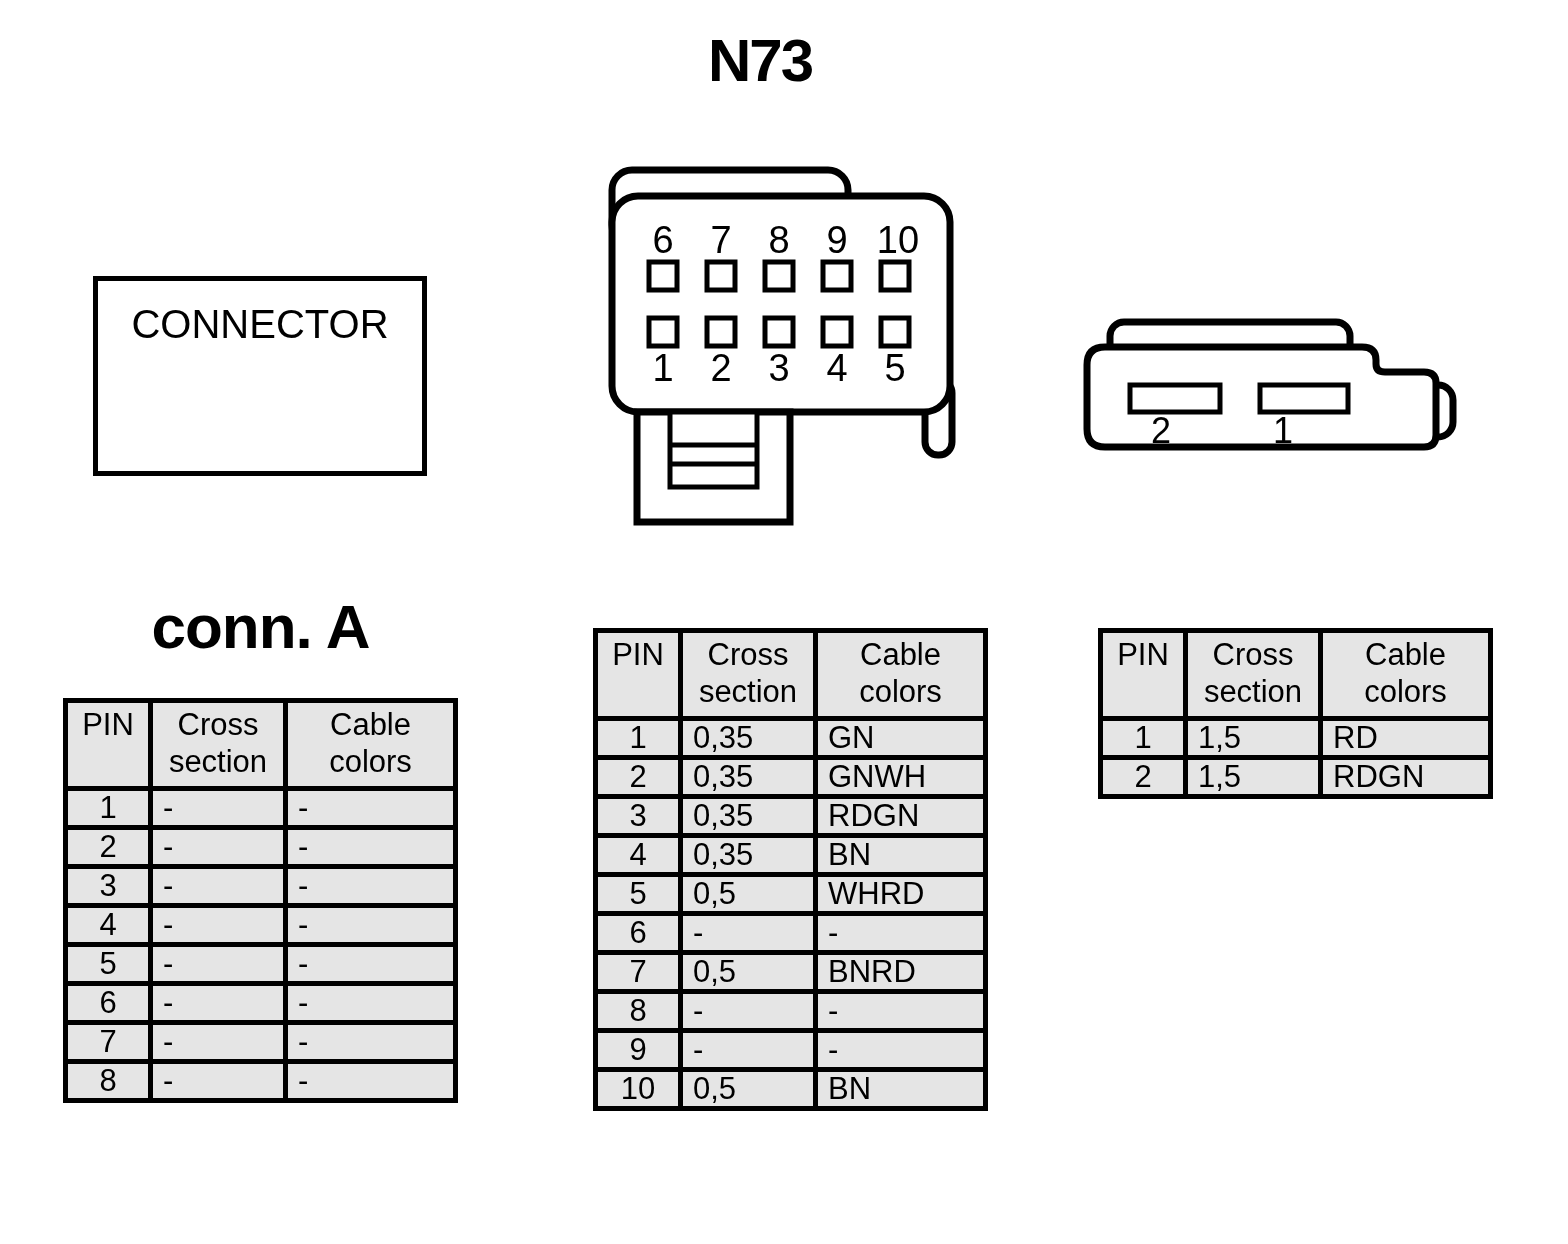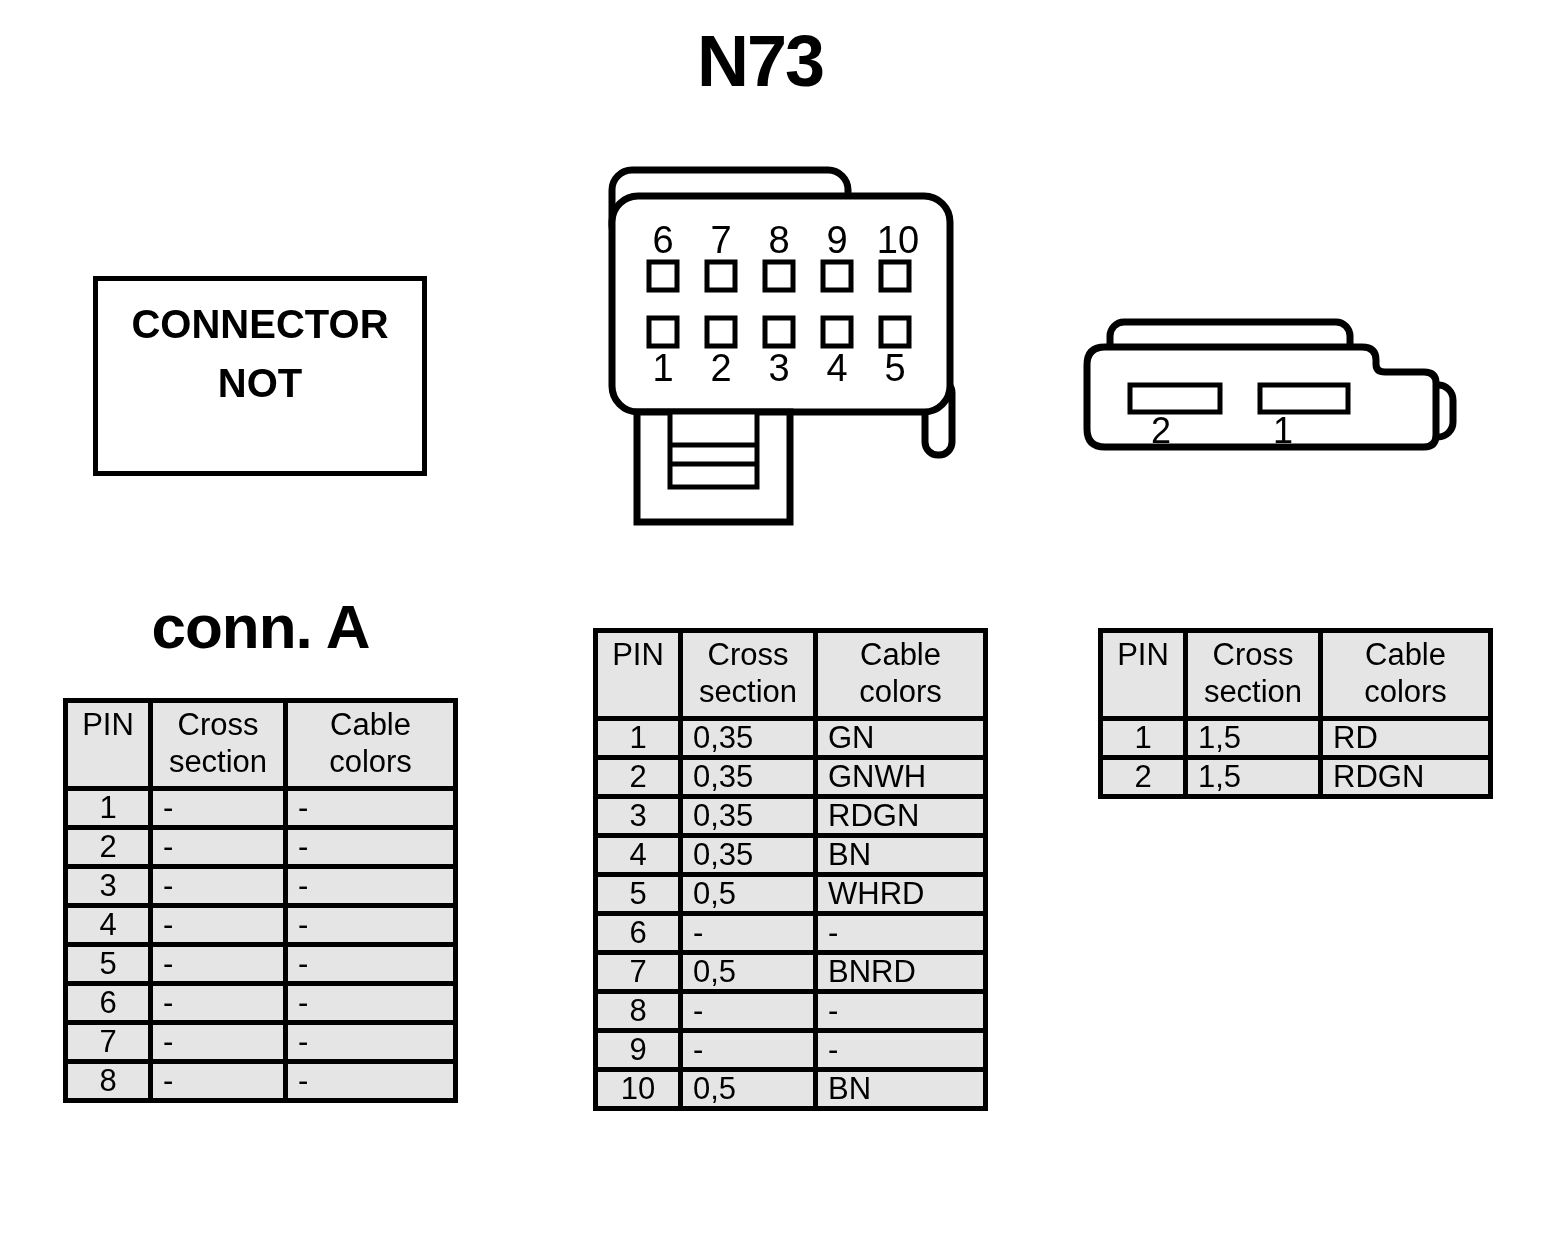--- a/index.html
+++ b/index.html
@@ -9,29 +9,29 @@
     font-family:"Liberation Sans", sans-serif;
     color:#000000;
     position:relative;
     overflow:hidden;
   }
   .abs { position:absolute; }
 
   .main-title {
     left:560px; top:22px; width:400px;
     text-align:center;
-    font-size:72px; font-weight:bold; letter-spacing:-2px;
+    font-size:60px; font-weight:bold; letter-spacing:-2px;
     line-height:78px;
   }
 
   .na-box {
     left:93px; top:276px; width:334px; height:200px;
     border:5px solid #000;
     text-align:center;
-    font-weight:bold; font-size:40px; line-height:59px;
+    font-weight:normal; font-size:40px; line-height:59px;
     padding-top:14px;
     box-sizing:border-box;
   }
 
   svg { display:block; }
   svg text {
     font-family:"Liberation Sans", sans-serif;
     fill:#000000;
   }
 
@@ -77,21 +77,20 @@
     padding:0;
   }
 </style>
 </head>
 <body>
 
 <div class="abs main-title">N73</div>
 
 <div class="abs na-box">
   <div>CONNECTOR</div>
-  <div>NOT</div>
 </div>
 
 <svg class="abs conn10-svg" width="370" height="365" viewBox="0 0 370 365">
   <g stroke="#000" fill="#ffffff">
     <rect x="17" y="5" width="236" height="75" rx="20" stroke-width="7"></rect>
     <rect x="330" y="215" width="27" height="75" rx="13" stroke-width="7"></rect>
     <rect x="17" y="31" width="338" height="216" rx="26" stroke-width="7"></rect>
     <rect x="42" y="247" width="153" height="110" stroke-width="7"></rect>
     <rect x="75" y="247" width="87" height="75" stroke-width="5"></rect>
     <line x1="75" y1="280" x2="162" y2="280" stroke-width="5"></line>

